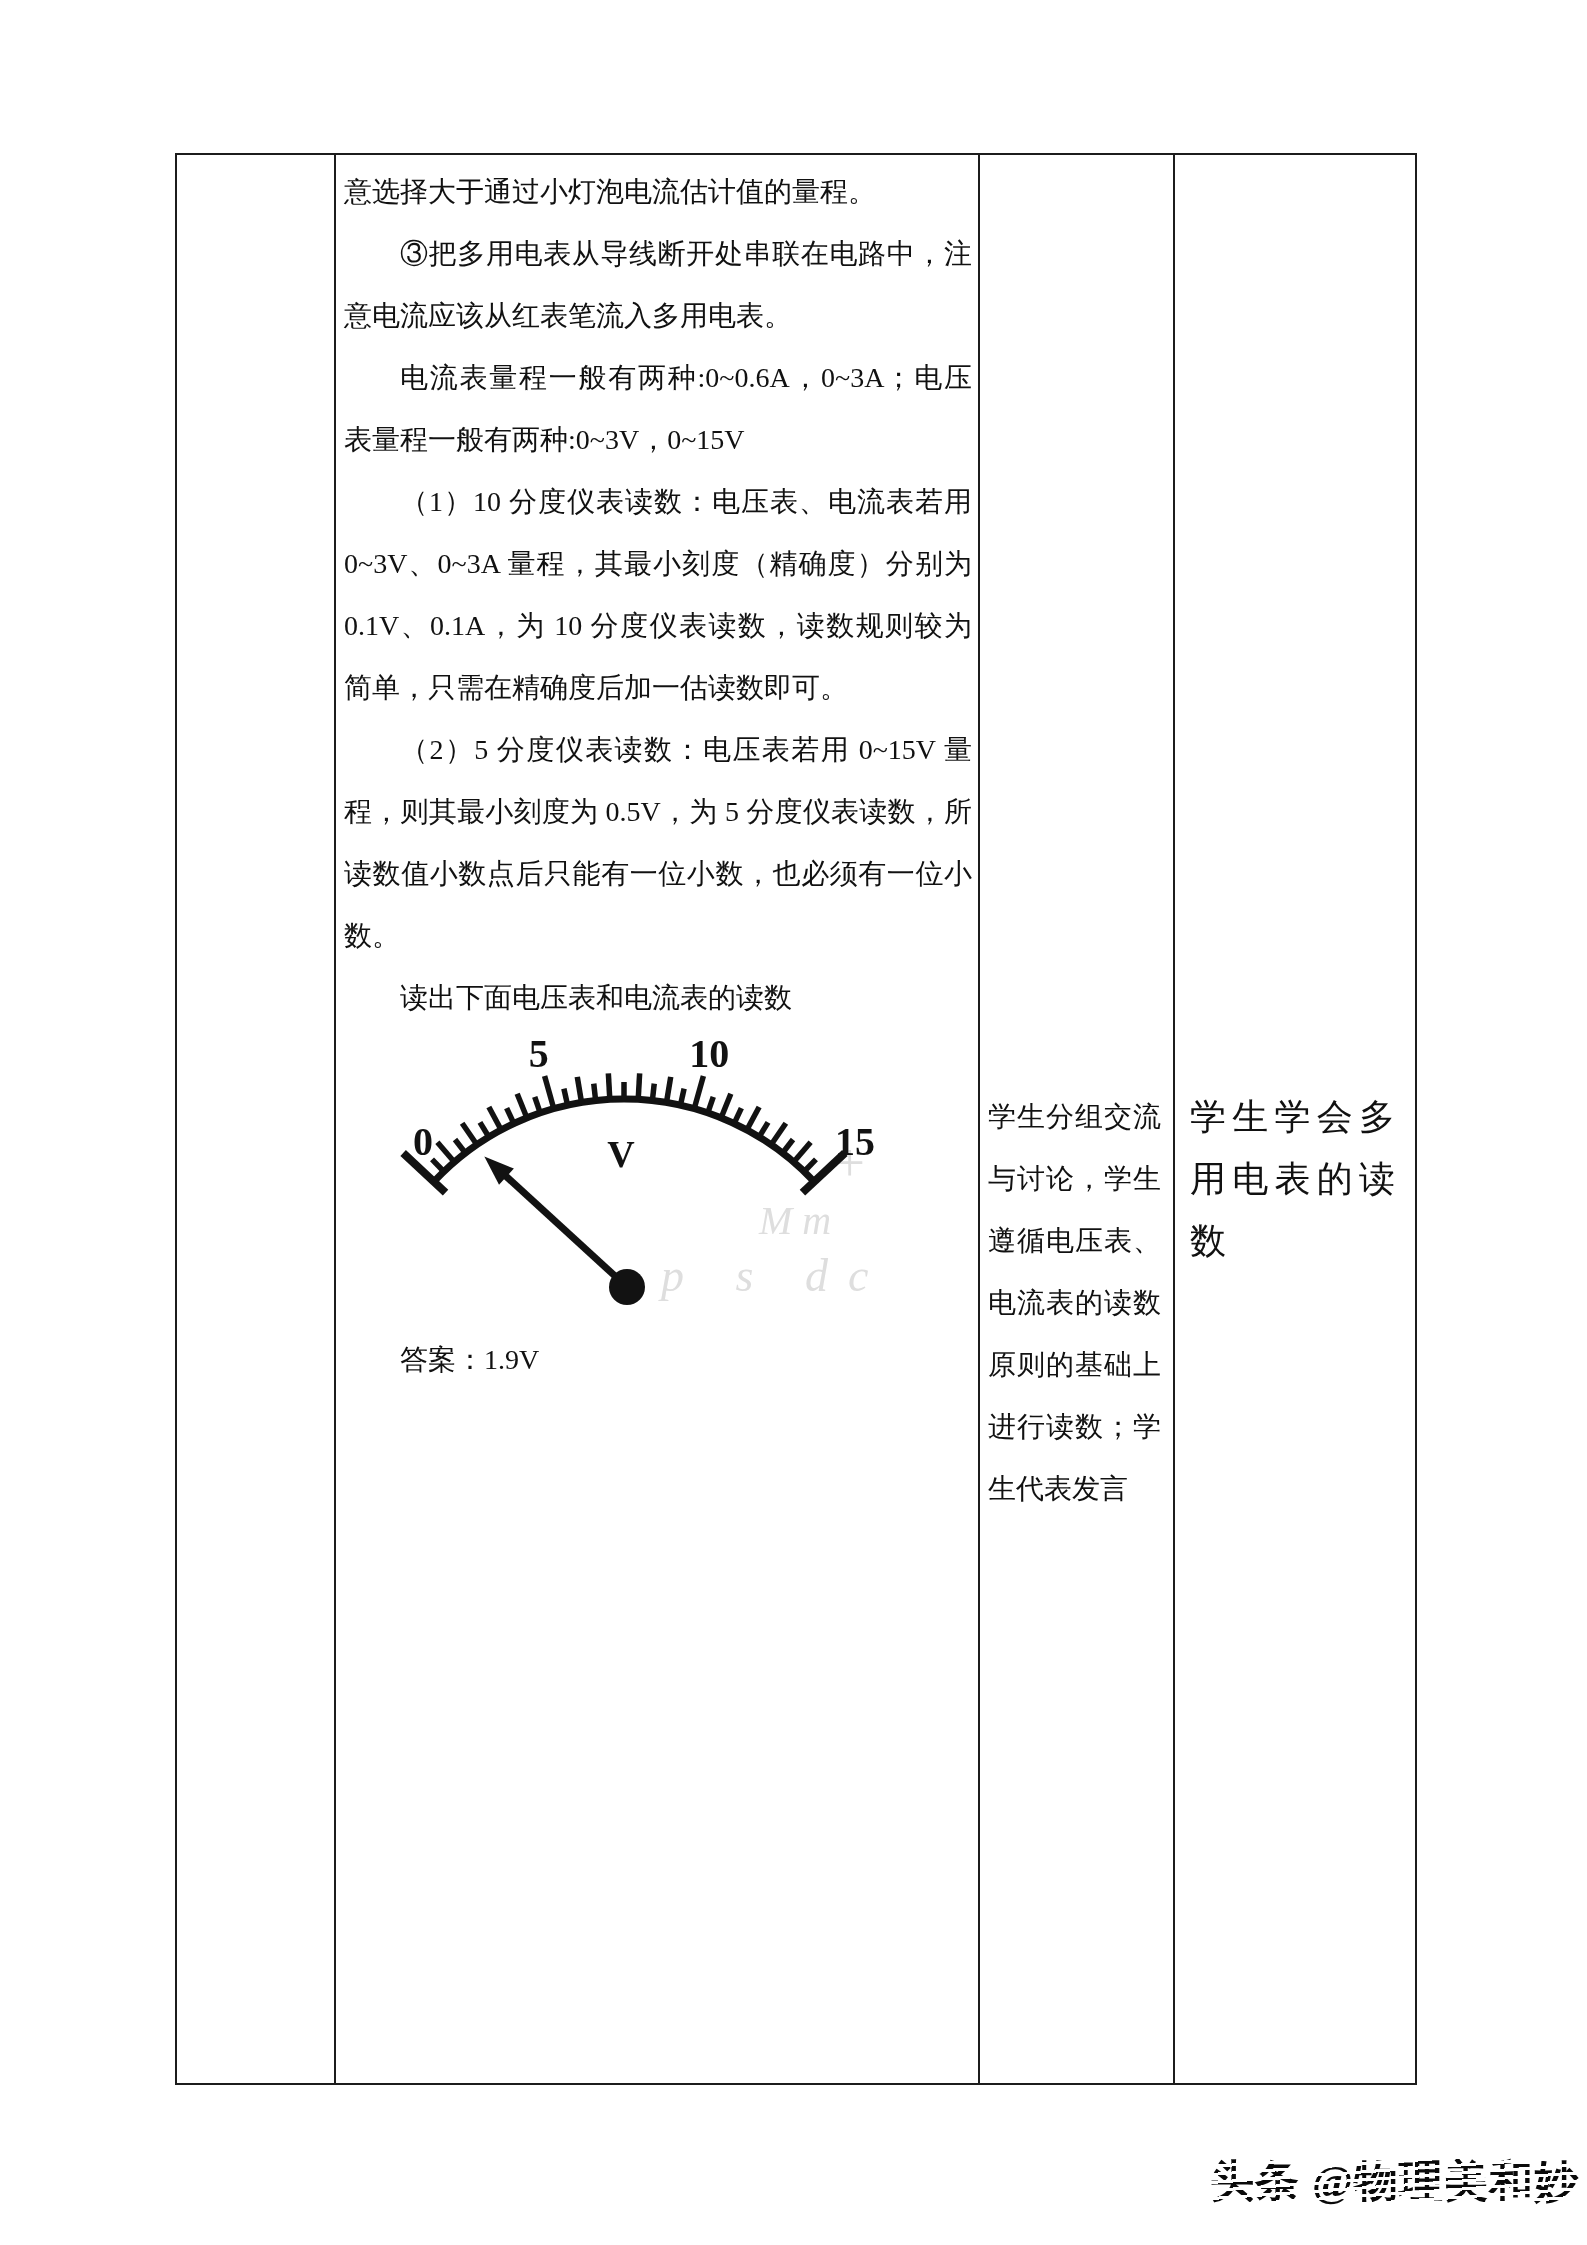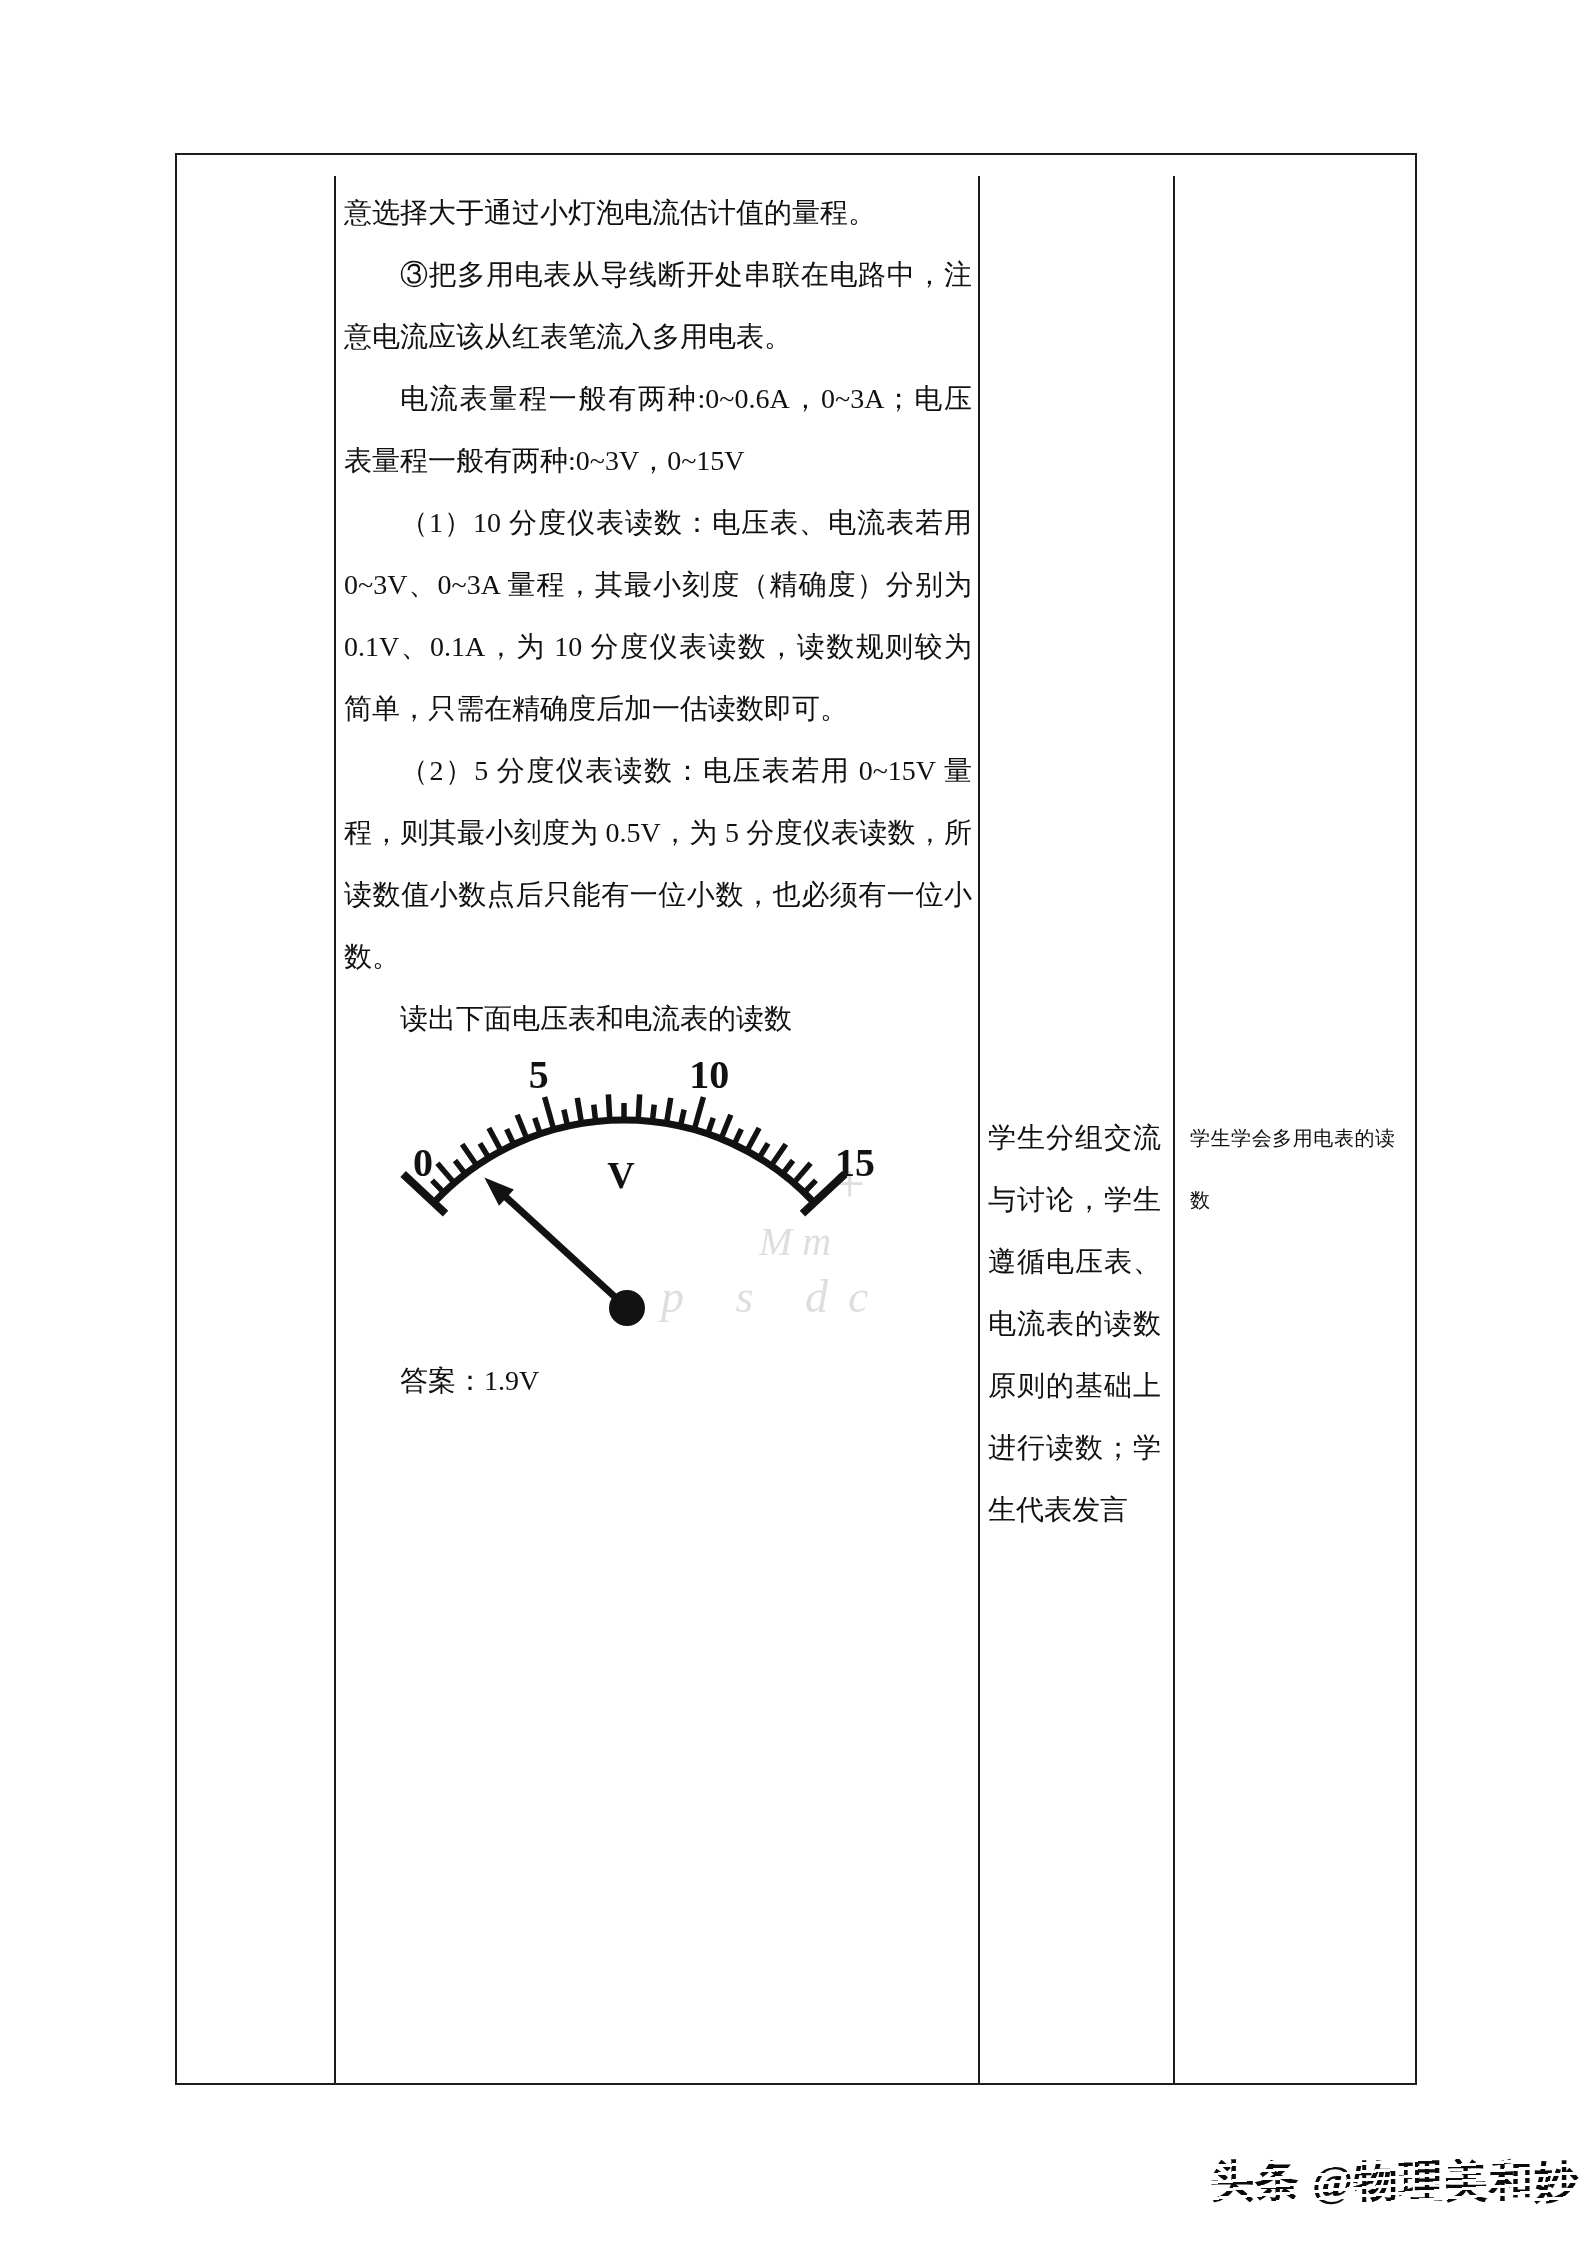--- a/index.html
+++ b/index.html
@@ -19,21 +19,20 @@
     border: 2px solid #1c1c1c;
     box-sizing: border-box;
     display: flex;
     background: #fff;
   }
   .cell {
     box-sizing: border-box;
     border-right: 2px solid #1c1c1c;
     overflow: hidden;
     flex-shrink: 0;
-    margin-top: 21px;
   }
   .cell:last-child { border-right: none; flex: 1; }
 
   .col-blank { width: 159px; }
 
   .col-main {
     width: 644px;
     padding: 6px 6px 0 8px;
     font-size: 28px;
     line-height: 62px;
@@ -46,21 +45,21 @@
   .col-activity {
     width: 195px;
     padding: 931px 12px 0 8px;
     font-size: 28px;
     line-height: 62px;
     text-align: justify;
     text-justify: inter-ideograph;
   }
   .col-outcome {
     padding: 931px 20px 0 15px;
-    font-size: 20px;
+    font-size: 36px;
     line-height: 62px;
     text-align: justify;
     text-justify: inter-ideograph;
   }
 
   .meter-wrap {
     width: 500px; height: 300px;
     margin: 0 0 0 55px;
   }
   .meter-wrap svg { display: block; }

